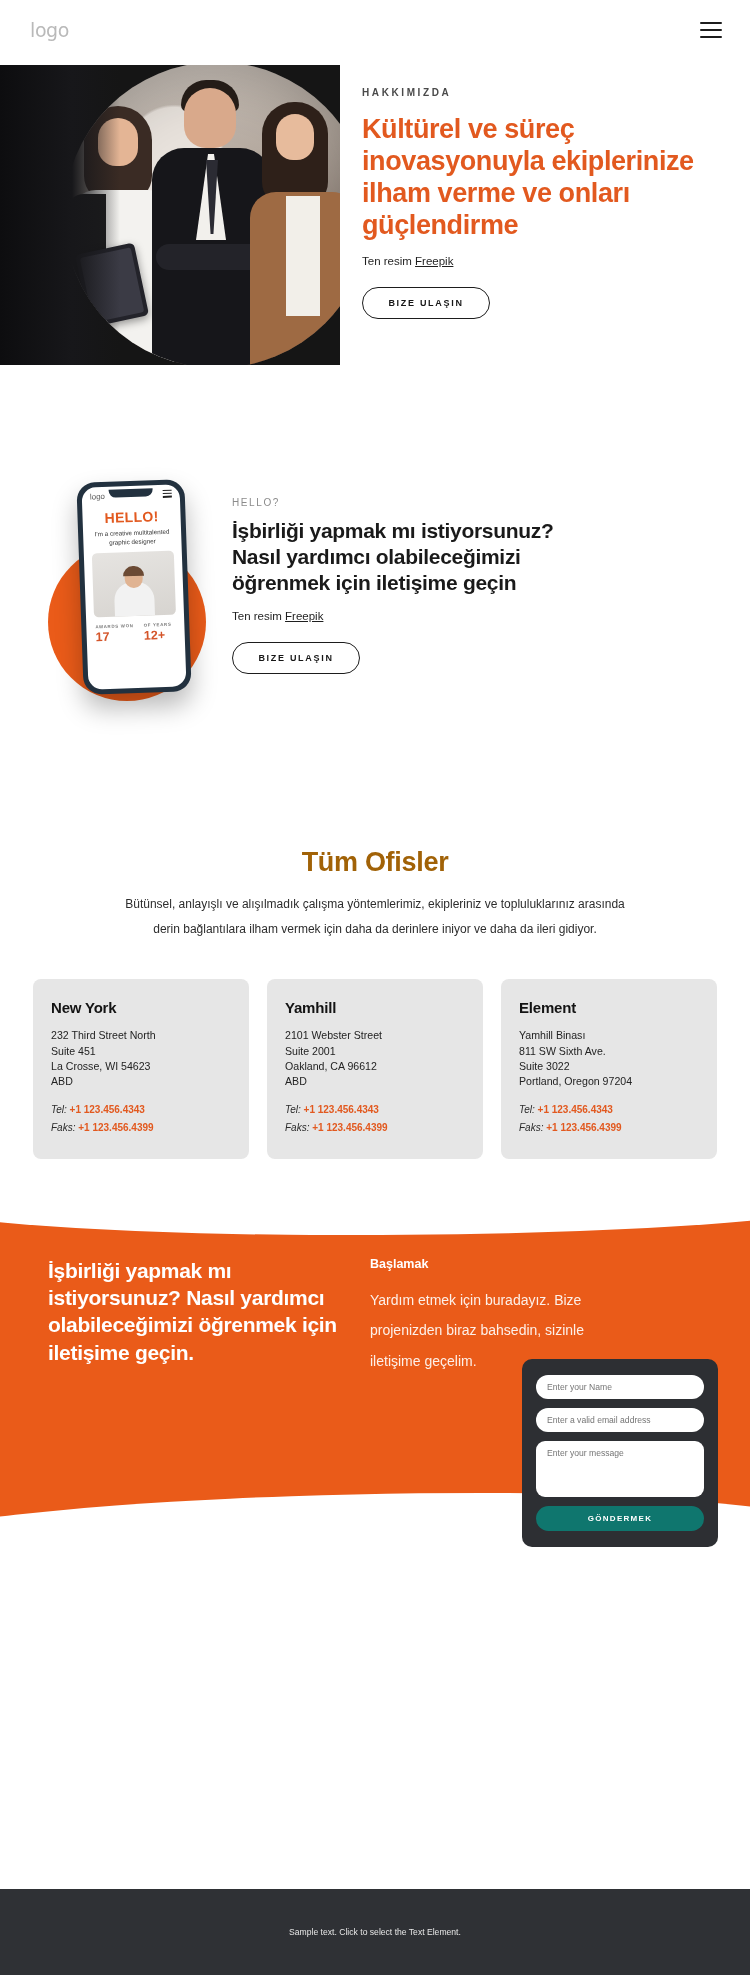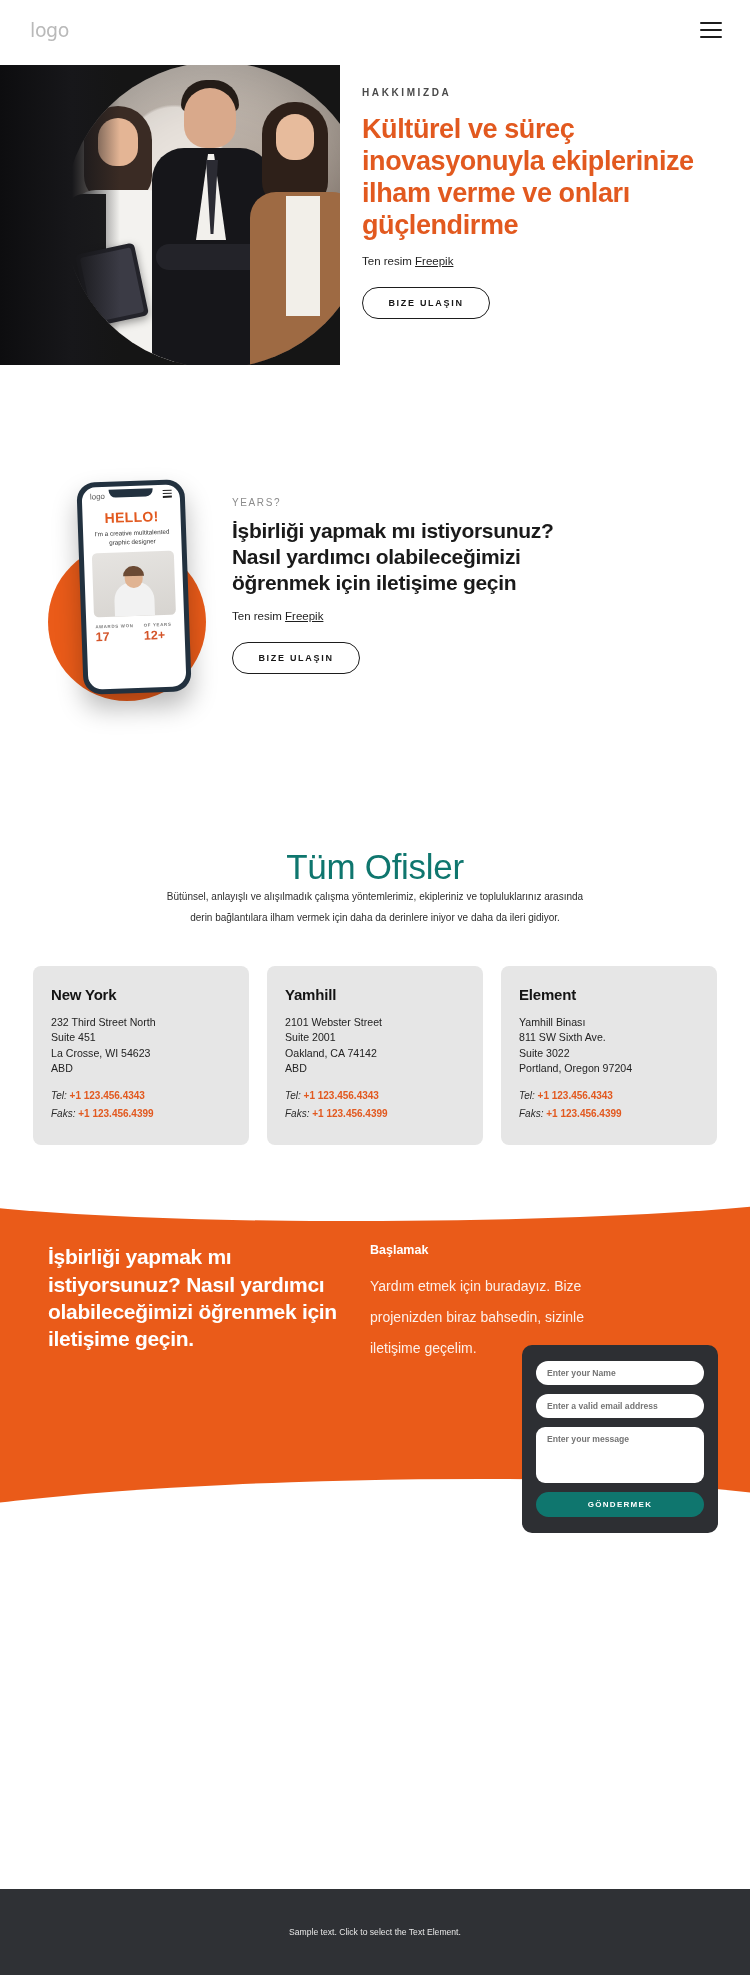--- a/index.html
+++ b/index.html
@@ -179,22 +179,22 @@
 
   .sec2-text { position: absolute; left: 232px; top: 20px; width: 330px; }
   .sec2-title {
     font-size: 21px; font-weight: 700; color: #1a1a1a;
     line-height: 1.24; letter-spacing: -0.3px;
   }
   .eyebrow-grey { font-size: 10px; letter-spacing: 1.6px; color: #8b8b8b; margin-bottom: 10px; }
 
   
   .offices { margin-top: 30px; text-align:center; }
-  .offices h2 { font-size: 35px; font-weight: 400; color:#0f766e; letter-spacing:-0.3px; }
-  .offices p { font-size: 10px; color:#2d2d2d; line-height: 2.05; }
+  .offices h2 { font-size: 27px; font-weight: 700; color:#a16207; letter-spacing:-0.3px; }
+  .offices p { font-size: 12px; color:#2d2d2d; line-height: 2.05; margin-top: 14px; }
   .cards { display:flex; gap: 18px; padding: 12px 33px; margin-top: 26px; }
   .card {
     flex: 1;
     background: #e6e6e6;
     border-radius: 8px;
     padding: 20px 18px 26px;
     text-align: left;
     min-height: 172px;
   }
   .card h3 { font-size: 15px; font-weight:700; color:#141414; margin-bottom: 12px; letter-spacing:-0.2px;}
@@ -246,21 +246,20 @@
   .form-card input, .form-card textarea {
     display:block; width:100%;
     border: none; outline: none;
     background:#fff;
     border-radius: 14px;
     font-size: 8.6px;
     color:#555;
     font-family: "Liberation Sans", sans-serif;
     padding: 7px 11px;
     margin-bottom: 9px;
-    font-weight: bold;
   }
   .form-card textarea { height: 56px; border-radius: 9px; resize:none; }
   .form-card button {
     width: 100%;
     background:#0f766e;
     color:#fff;
     border:none;
     border-radius: 13px;
     font-size: 8px;
     font-weight: 700;
@@ -352,21 +351,21 @@
           <div>
             <div class="stat-lbl">OF YEARS</div>
             <div class="stat-val">12+</div>
           </div>
         </div>
       </div>
     </div>
   </div>
 
   <div class="sec2-text">
-    <div class="eyebrow-grey">YEARS?</div>
+    <div class="eyebrow-grey">HELLO?</div>
     <h2 class="sec2-title">İşbirliği yapmak mı istiyorsunuz? Nasıl yardımcı olabileceğimizi öğrenmek için iletişime geçin</h2>
     <div class="credit">
       <span>Ten resim </span><a href="#">Freepik</a>
     </div>
     <button class="btn-outline">BIZE ULAŞIN</button>
   </div>
 </section>
 
 <section class="offices">
   <h2>Tüm Ofisler</h2>
@@ -389,21 +388,21 @@
       <div class="fax">
         <span>Faks:</span>
         <b>+1 123.456.4399</b>
       </div>
     </div>
 
     <div class="card">
       <h3>Yamhill</h3>
       <div class="addr">2101 Webster Street
 Suite 2001
-Oakland, CA 74142
+Oakland, CA 96612
 ABD</div>
       <div class="tel">
         <span>Tel:</span>
         <b>+1 123.456.4343</b>
       </div>
       <div class="fax">
         <span>Faks:</span>
         <b>+1 123.456.4399</b>
       </div>
     </div>

